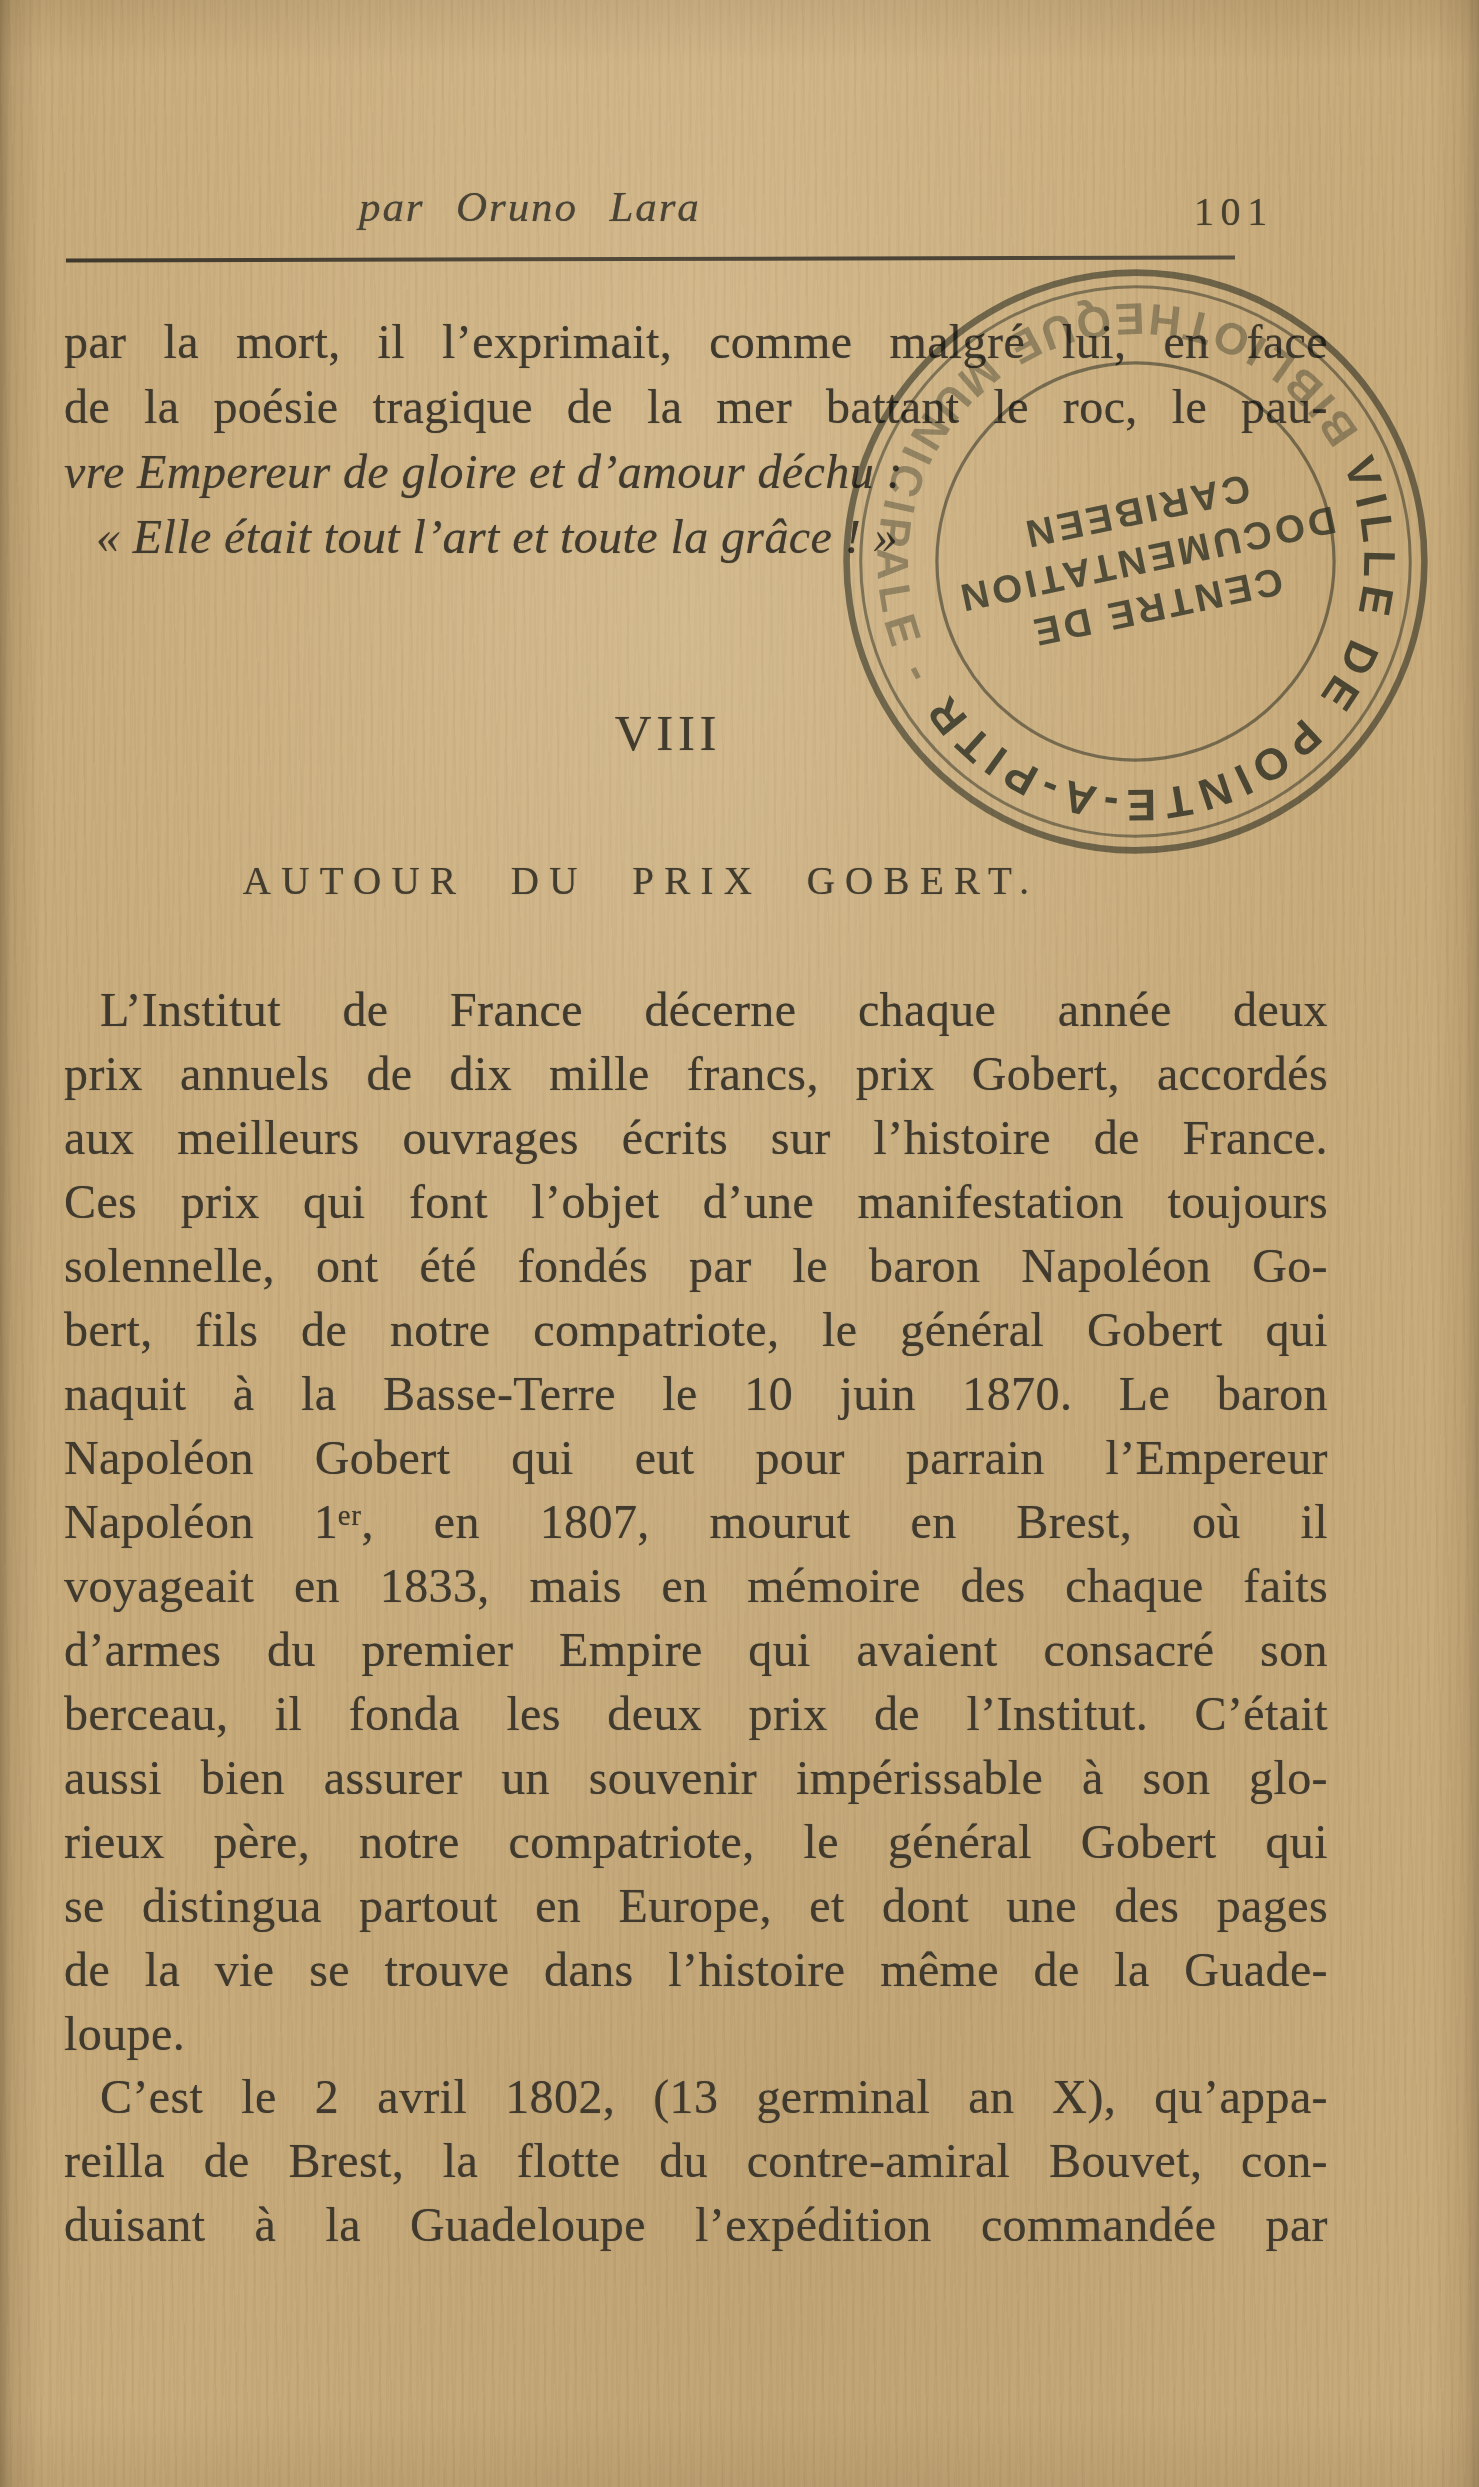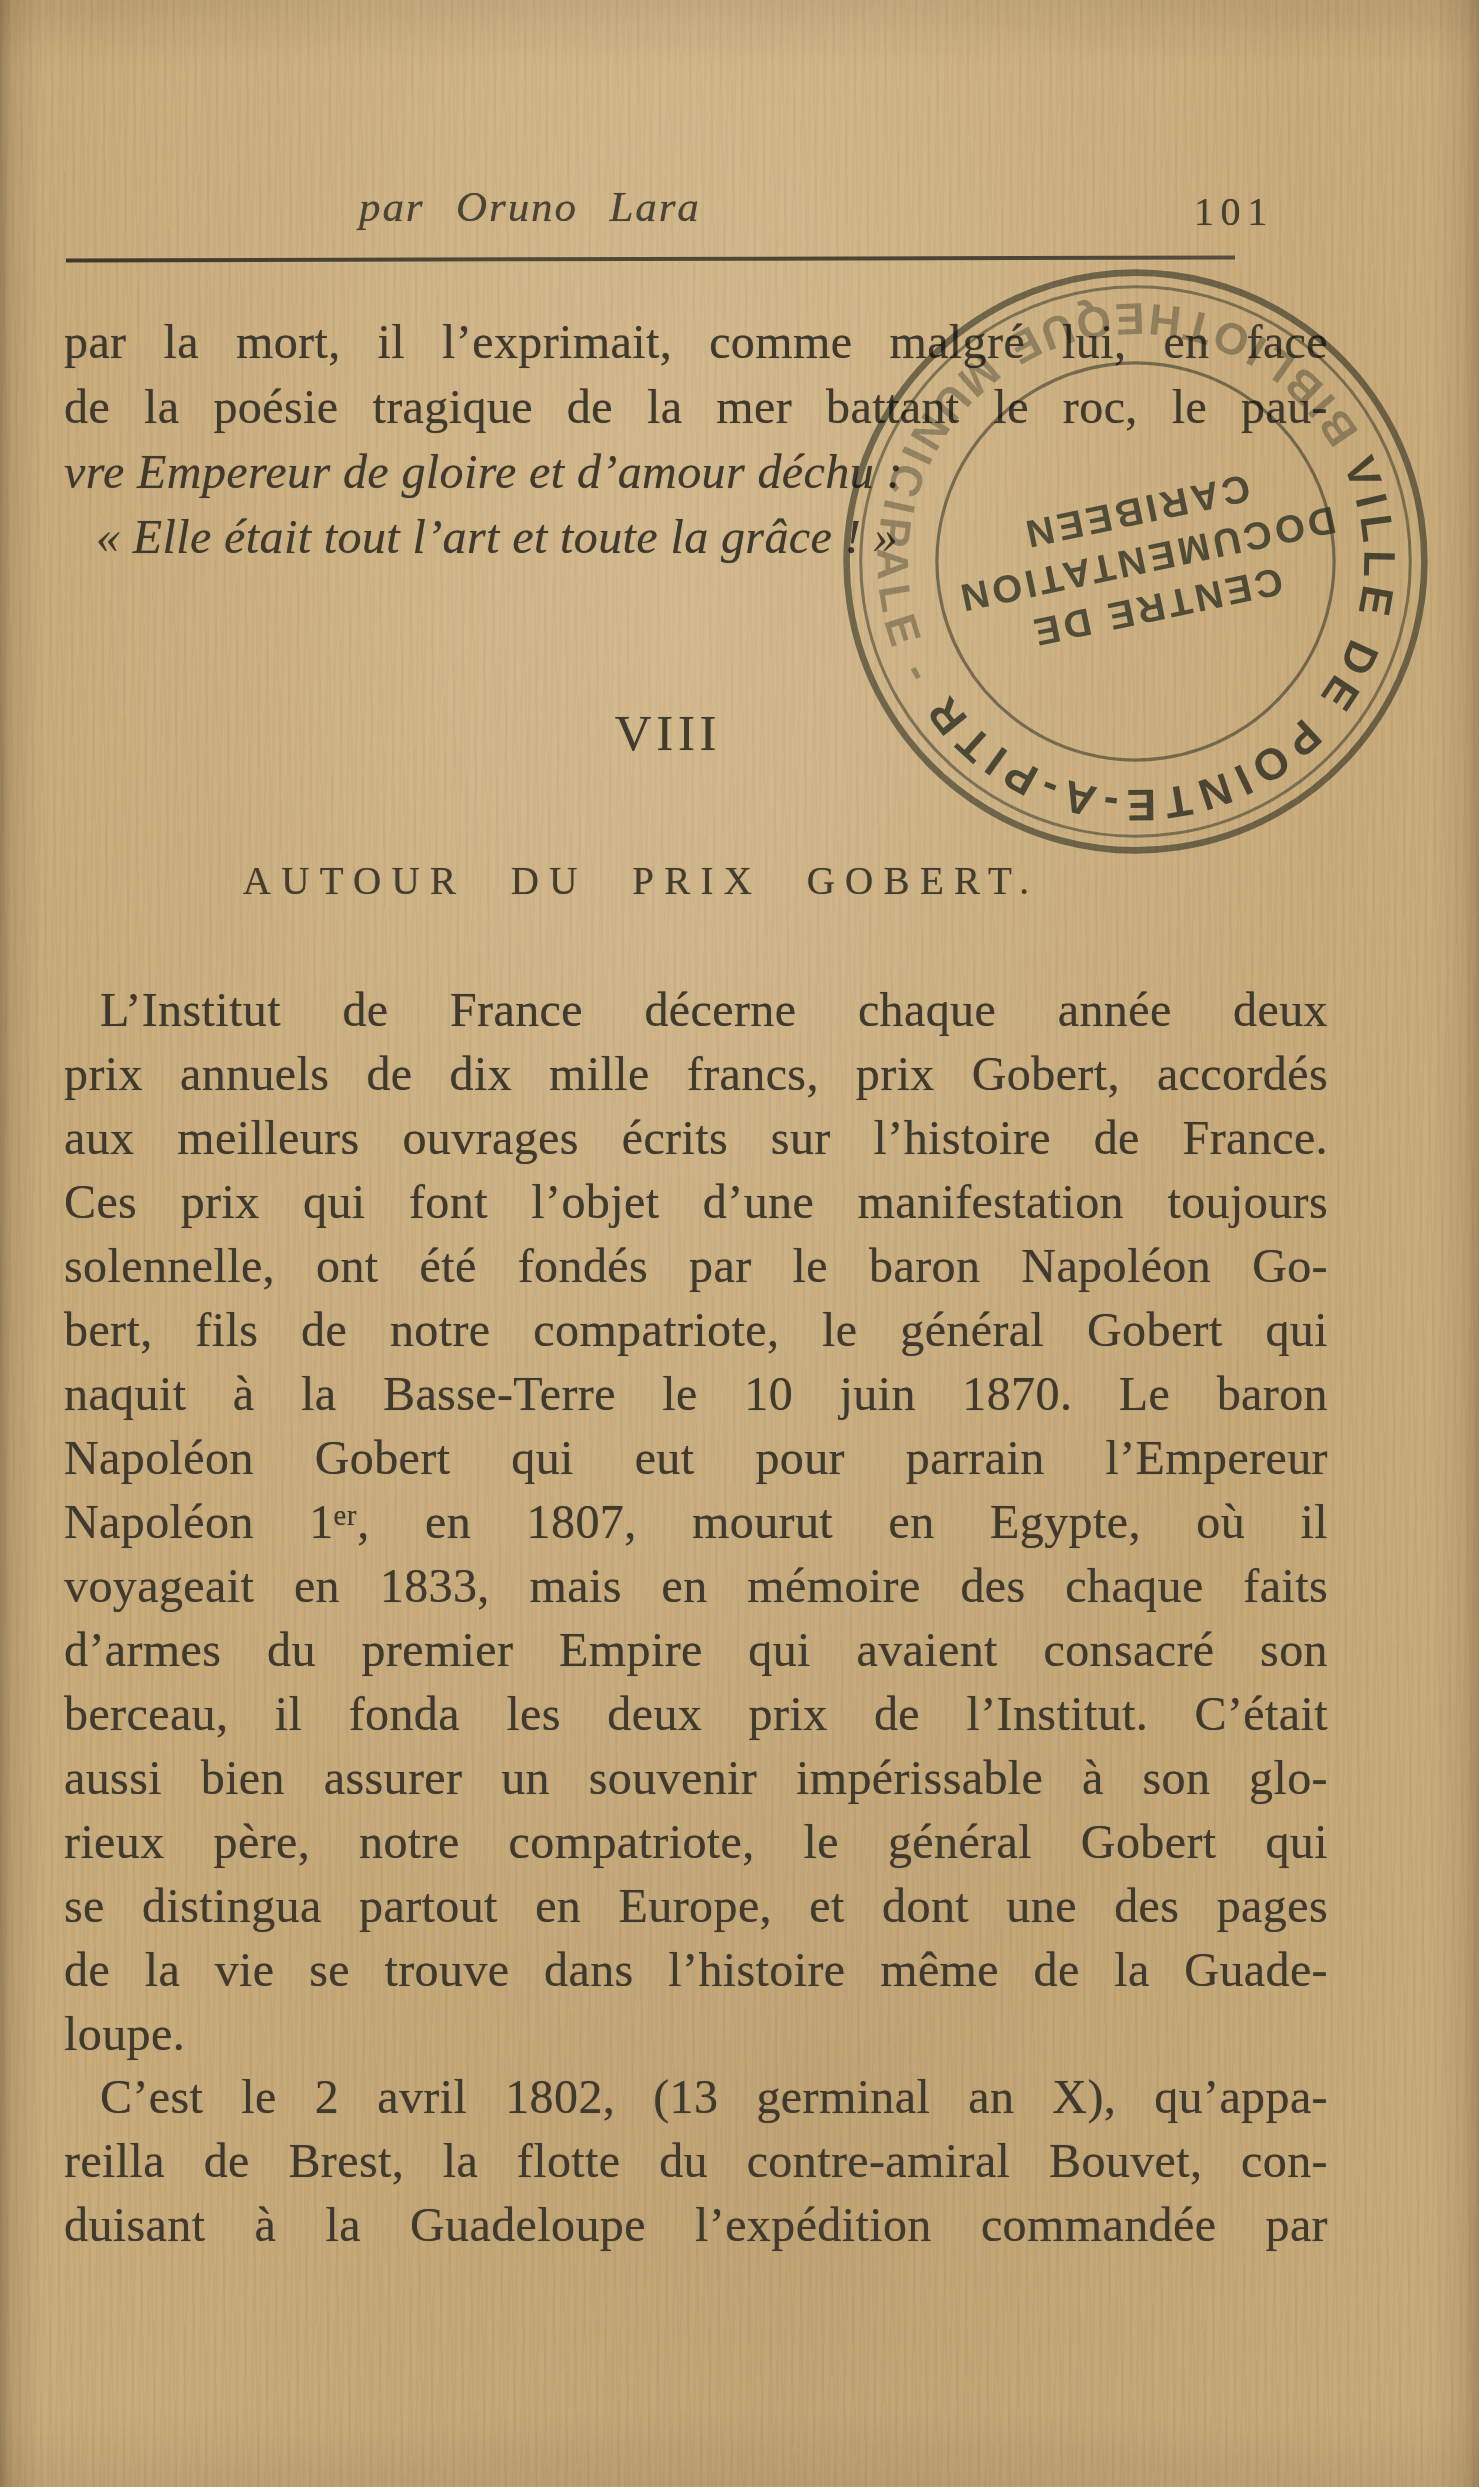--- a/index.html
+++ b/index.html
@@ -101,21 +101,21 @@
 
   <div class="para p2 txt">
       <div class="line">L’Institut de France décerne chaque année deux</div>
       <div class="line">prix annuels de dix mille francs, prix Gobert, accordés</div>
       <div class="line">aux meilleurs ouvrages écrits sur l’histoire de France.</div>
       <div class="line">Ces prix qui font l’objet d’une manifestation toujours</div>
       <div class="line">solennelle, ont été fondés par le baron Napoléon Go-</div>
       <div class="line">bert, fils de notre compatriote, le général Gobert qui</div>
       <div class="line">naquit à la Basse-Terre le 10 juin 1870. Le baron</div>
       <div class="line">Napoléon Gobert qui eut pour parrain l’Empereur</div>
-      <div class="line">Napoléon 1ᵉʳ, en 1807, mourut en Egypte, où il</div>
+      <div class="line">Napoléon 1ᵉʳ, en 1807, mourut en Brest, où il</div>
       <div class="line">voyageait en 1833, mais en mémoire des chaque faits</div>
       <div class="line">d’armes du premier Empire qui avaient consacré son</div>
       <div class="line">berceau, il fonda les deux prix de l’Institut. C’était</div>
       <div class="line">aussi bien assurer un souvenir impérissable à son glo-</div>
       <div class="line">rieux père, notre compatriote, le général Gobert qui</div>
       <div class="line">se distingua partout en Europe, et dont une des pages</div>
       <div class="line">de la vie se trouve dans l’histoire même de la Guade-</div>
       <div class="line">loupe.</div>
     </div>
   <div class="para p3 txt">

